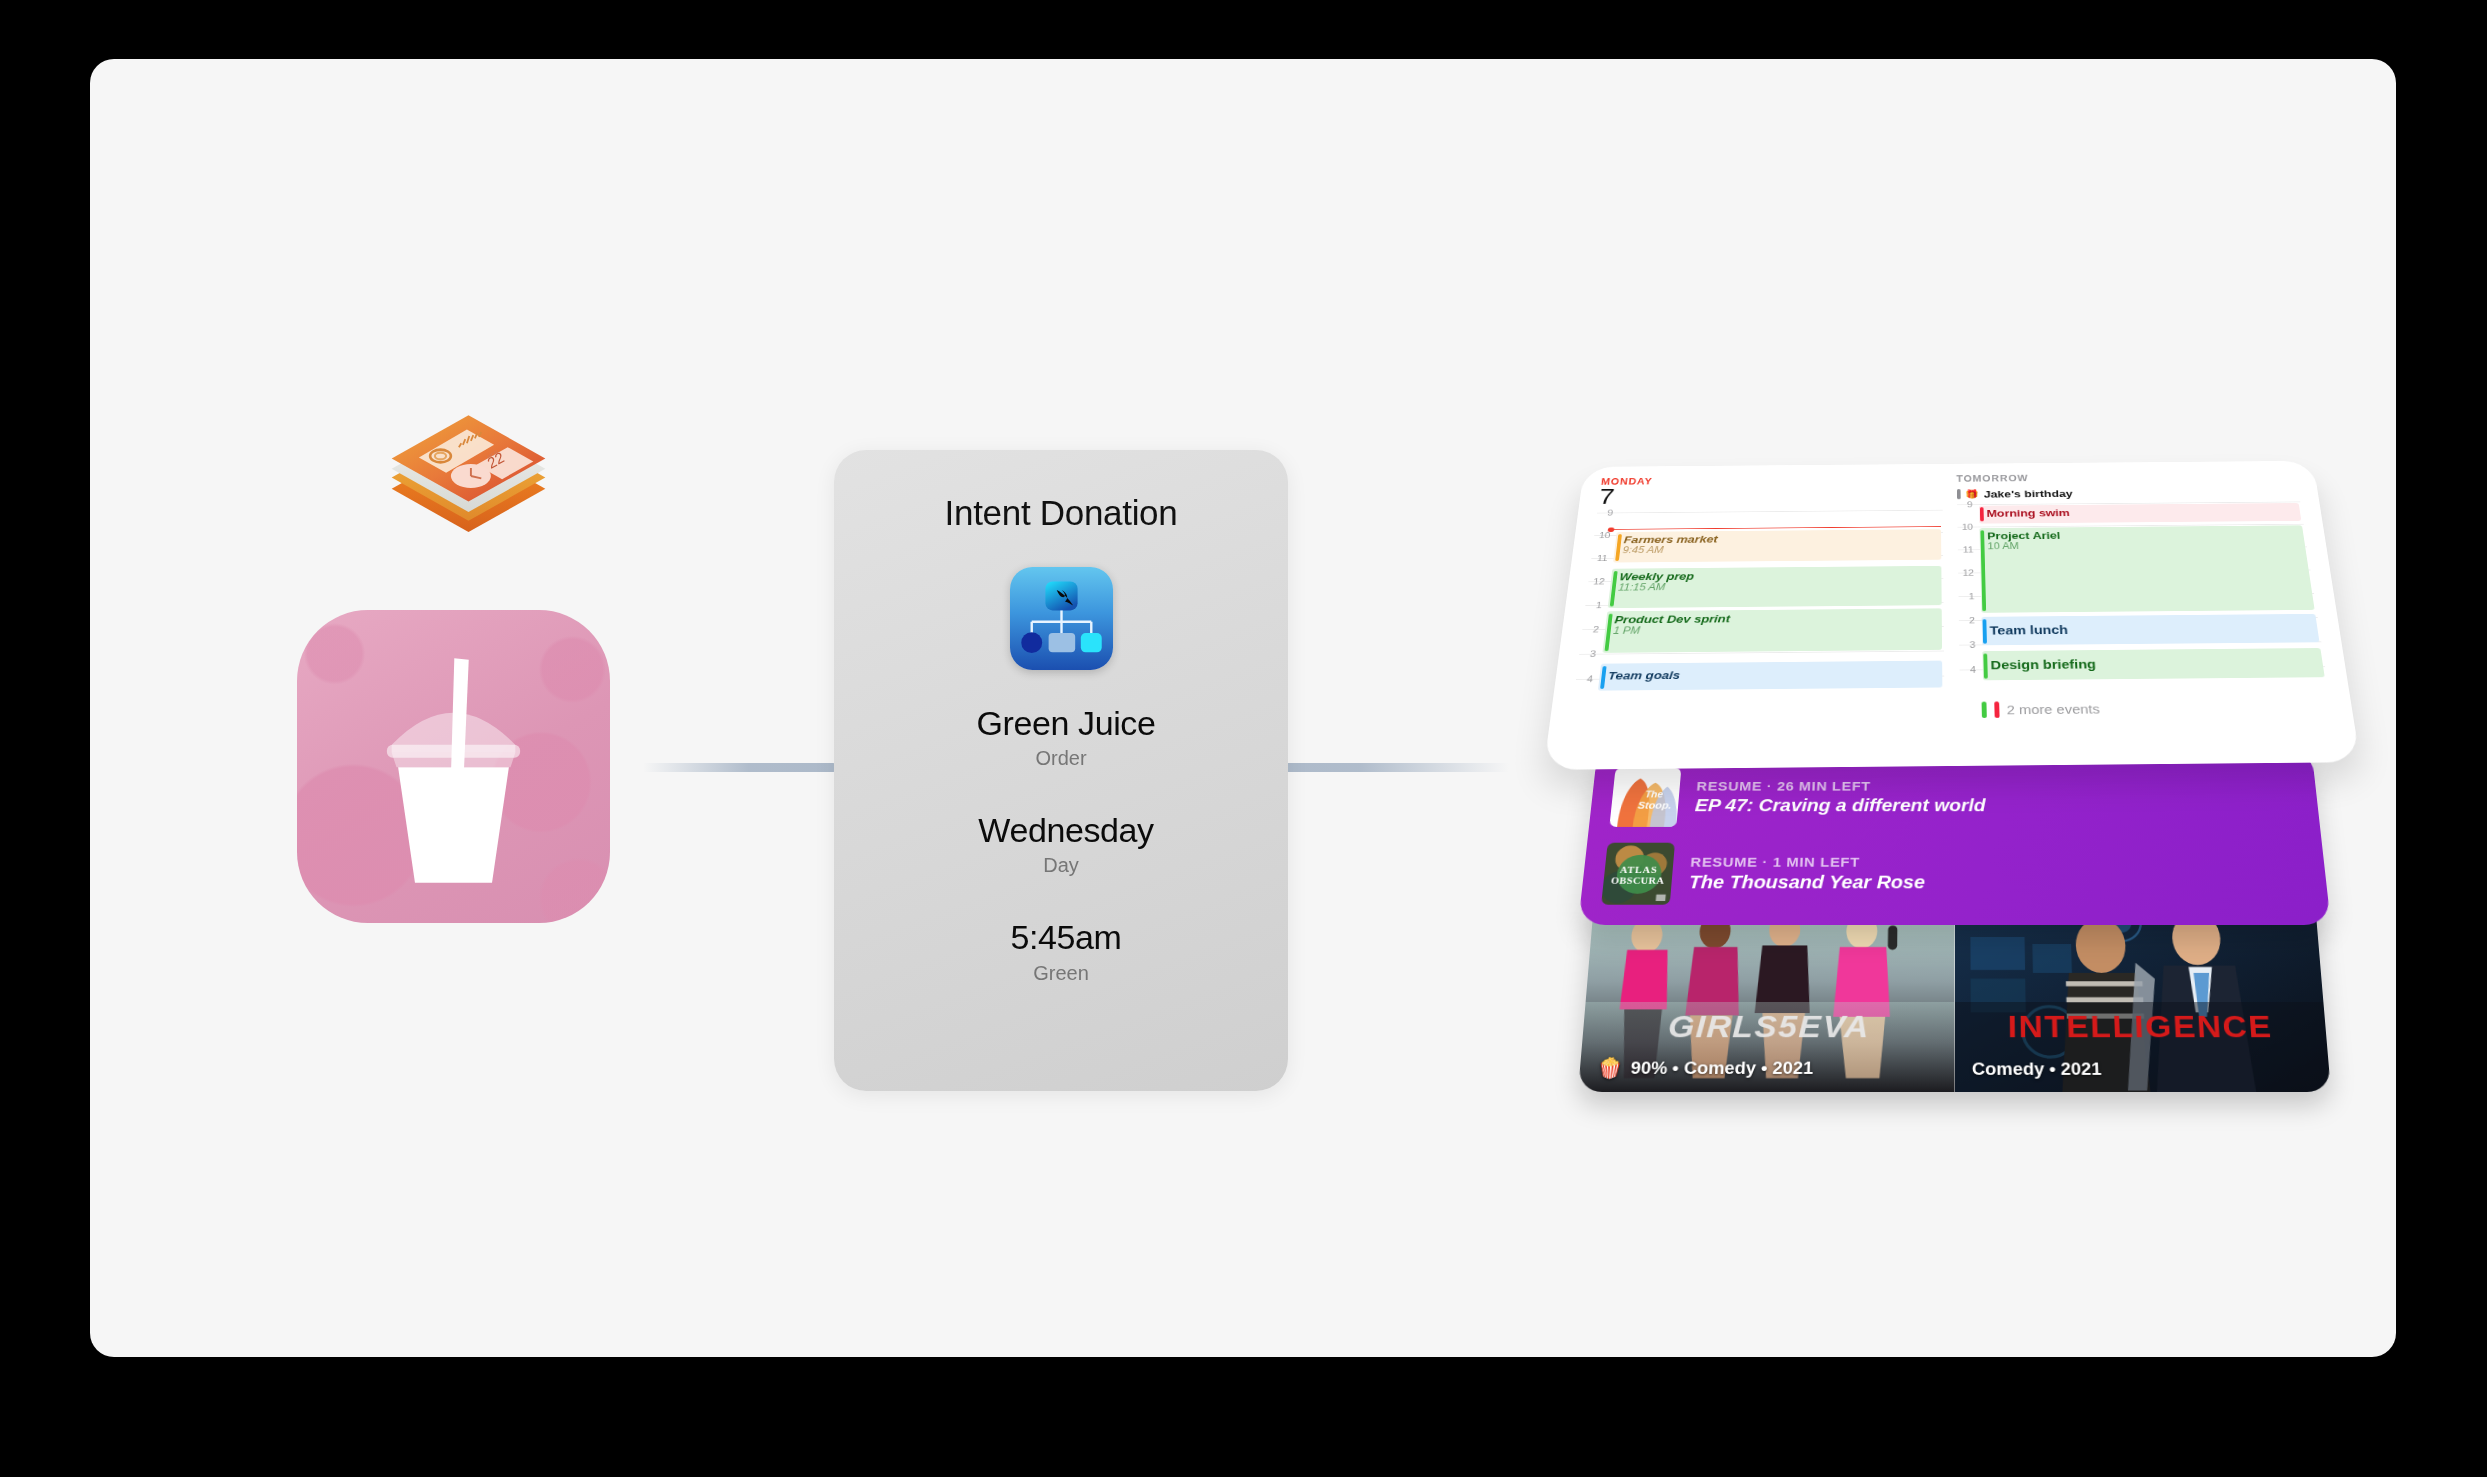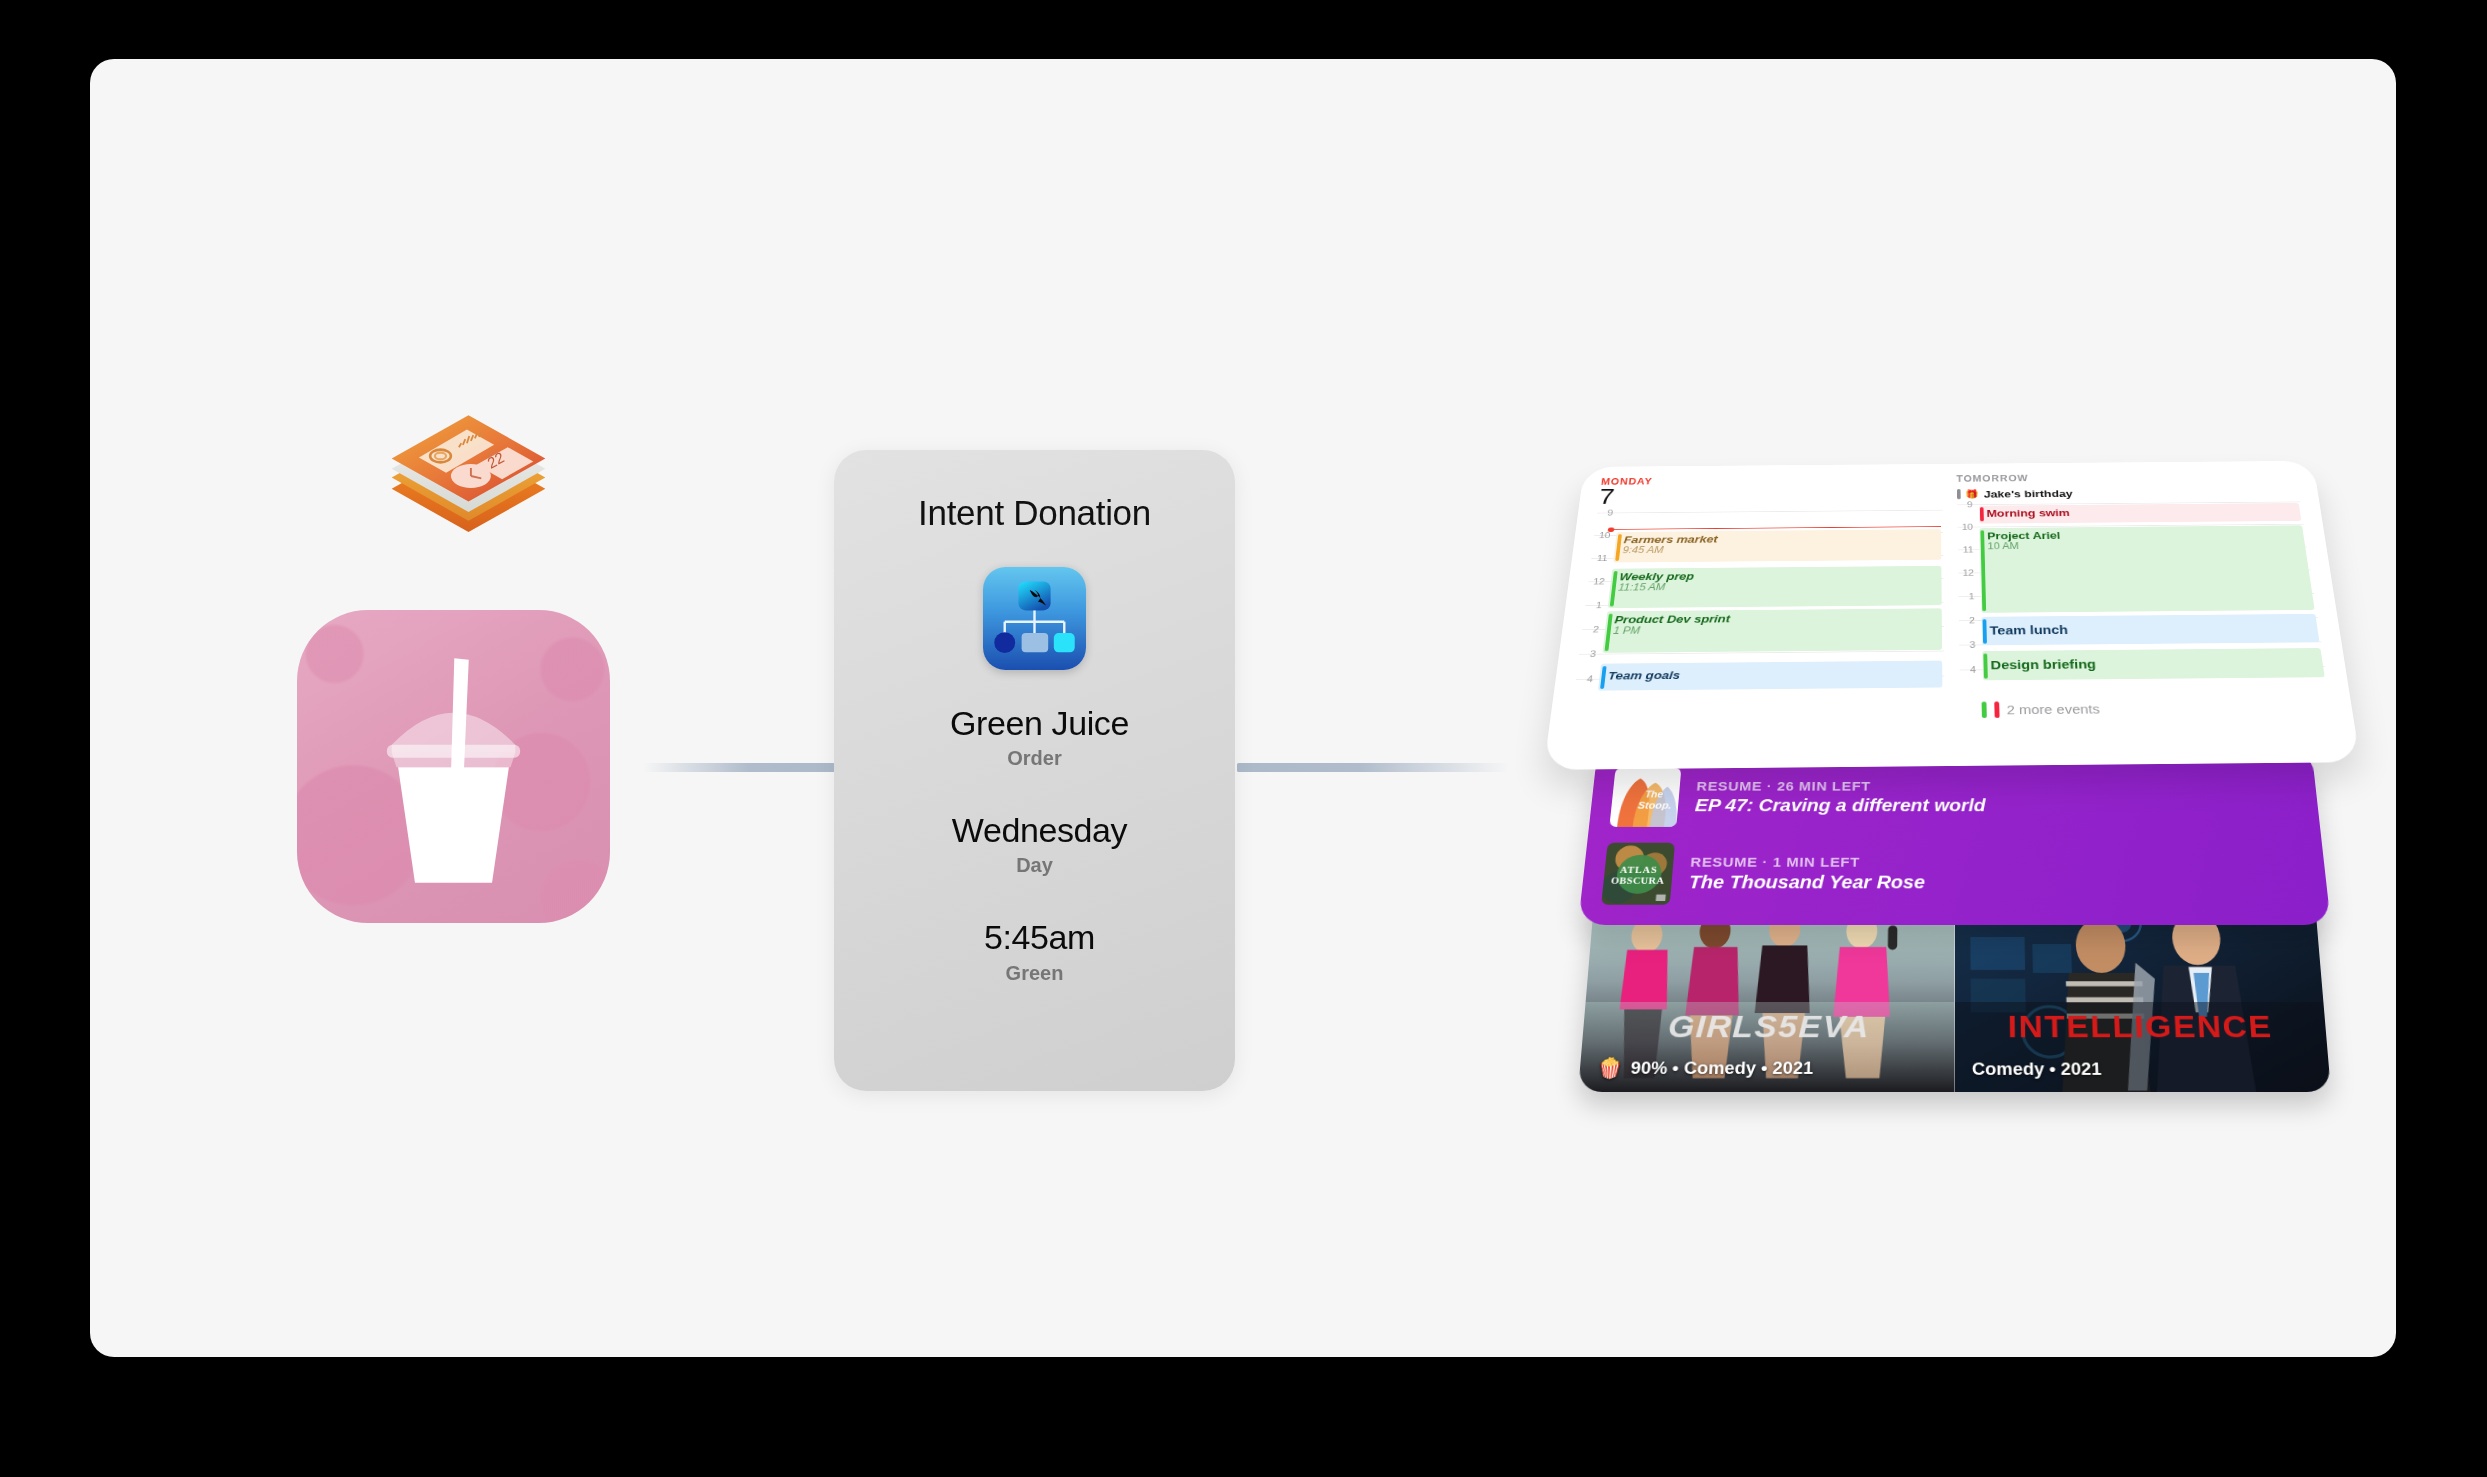--- a/index.html
+++ b/index.html
@@ -69,21 +69,21 @@
       radial-gradient(circle at 90% 92%, rgba(221,140,175,0.55) 0 9%, rgba(221,140,175,0) 10%),
       linear-gradient(150deg, #e7a9c3 0%, #dd96b5 55%, #d88fb1 100%);
     overflow: hidden;
   }
 
   
   #intent-card {
     position: absolute;
     left: 744px;
     top: 391px;
-    width: 401px;
+    width: 454px;
     height: 641px;
     border-radius: 32px;
     background: linear-gradient(160deg, #e2e2e2 0%, #d9d9d9 45%, #cfcfcf 100%);
     box-shadow: 0 4.8px 21px rgba(0,0,0,0.07);
     display: flex;
     flex-direction: column;
     align-items: center;
     padding-top: 43px;
     box-sizing: border-box;
   }
@@ -108,21 +108,21 @@
     color: #0b0b0b;
     font-weight: 400;
     letter-spacing: -0.4px;
     line-height: 1.1;
     margin-left: 10px;
   }
   .field-label {
     font-size: 20px;
     color: #767676;
     margin-top: 4.8px;
-    font-weight: 700;
+    font-weight: 400;
   }
   #row-order { margin-top: 35px; }
   #row-day   { margin-top: 42px; }
   #row-time  { margin-top: 42px; }
 
   
   #widget-stack {
     position: absolute;
     left: 1434px;
     top: 304px;

